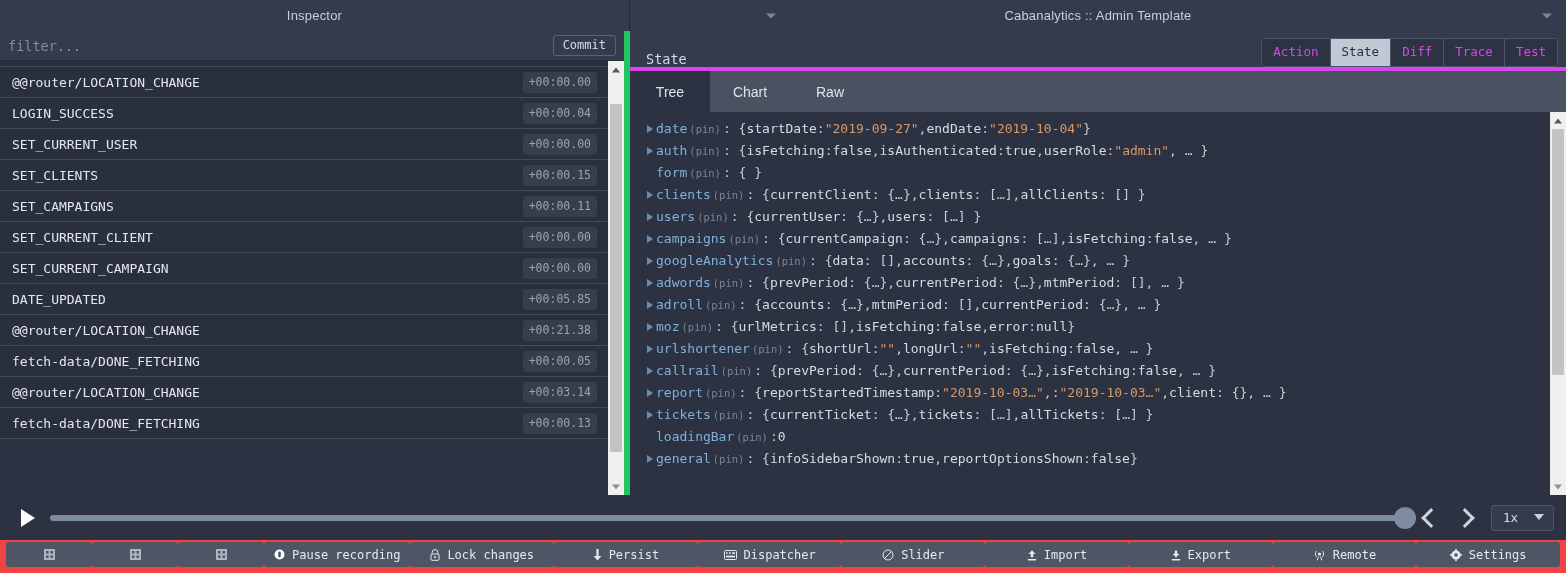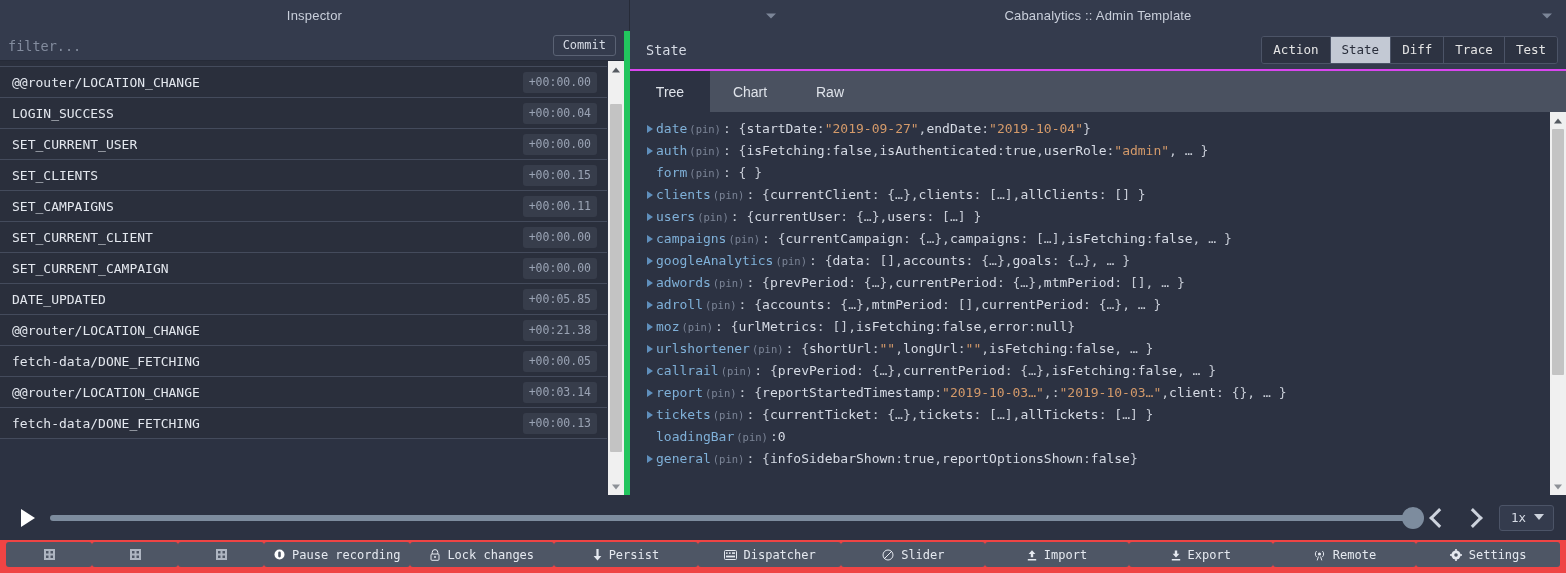--- a/index.html
+++ b/index.html
@@ -82,27 +82,27 @@
   }
   .sbar .arr.up::after   { border-bottom: 5px solid #555a61; }
   .sbar .arr.down::after { border-top: 5px solid #8d9197; }
   .sbar .track { flex: 1 1 auto; background: #f0f0f0; position: relative; }
   .sbar .thumb { position: absolute; left: 2px; right: 2px; background: #c3c3c3; border-radius: 1px; cursor: pointer; }
 
   
   .right-pane { flex: 1 1 auto; display: flex; flex-direction: column; min-width: 0; background: #2c3242; }
 
   .monitor-head {
-    height: 40px; flex: 0 0 40px; display: flex; align-items: center;
-    background: #343b4d; padding: 0 8px 0 16px; border-bottom: 2px solid #d946ef;
+    height: 40px; flex: 0 0 40px; display: flex; align-items: flex-end;
+    background: #343b4d; padding: 0 8px 0 16px; border-bottom: 4px solid #d946ef;
   }
   .monitor-title { color: #d6dbe5; font-family: "DejaVu Sans Mono", monospace; font-size: 13.5px; }
   .seg-group { margin-left: auto; display: flex; border: 1px solid #4c5467; border-radius: 3px; overflow: hidden; }
   .seg {
-    background: #2d3342; color: #e5e5e5; border: none; border-right: 1px solid #4c5467;
+    background: #2d3342; color: #d946ef; border: none; border-right: 1px solid #4c5467;
     font-family: "DejaVu Sans Mono", monospace; font-size: 12.5px;
     padding: 5px 11px 6px; cursor: pointer; line-height: 1.25;
   }
   .seg:last-child { border-right: none; }
   .seg.active { background: #c3c9d4; color: #2a2f3c; }
 
   .tabs-row { height: 41px; flex: 0 0 41px; display: flex; align-items: stretch; background: #4a5160; }
   .tab {
     display: flex; align-items: center; justify-content: center;
     padding: 0 22px; color: #dfe3ea; font-size: 14px; cursor: pointer; min-width: 80px;
@@ -158,21 +158,21 @@
     flex: 0 0 auto; width: 28px; height: 30px; background: transparent; border: none;
     cursor: pointer; position: relative;
   }
   .navb::after {
     content: ""; position: absolute; left: 50%; top: 50%;
     width: 11px; height: 11px; border-style: solid; border-color: #cdd3dd;
   }
   .navb.prev::after { border-width: 0 0 3px 3px; transform: translate(-35%,-50%) rotate(45deg); }
   .navb.next::after { border-width: 3px 3px 0 0; transform: translate(-65%,-50%) rotate(45deg); }
   .speed {
-    flex: 0 0 auto; display: flex; align-items: center; gap: 8px;
+    flex: 0 0 auto; display: flex; align-items: center; gap: 16px;
     background: #343b4d; border: 1px solid #4c5467; border-radius: 3px;
     padding: 4px 9px 5px 11px; cursor: pointer;
   }
   .speed .val { color: #d6dbe5; font-family: "DejaVu Sans Mono", monospace; font-size: 12.5px; }
   .speed .cv { width: 0; height: 0; border-left: 5px solid transparent; border-right: 5px solid transparent;
                border-top: 6px solid #cdd3dd; }
 
   
   .toolbar { height: 33px; flex: 0 0 33px; display: flex; align-items: center; gap: 0;
              background: #ef4444; padding: 0 6px 4px; }

